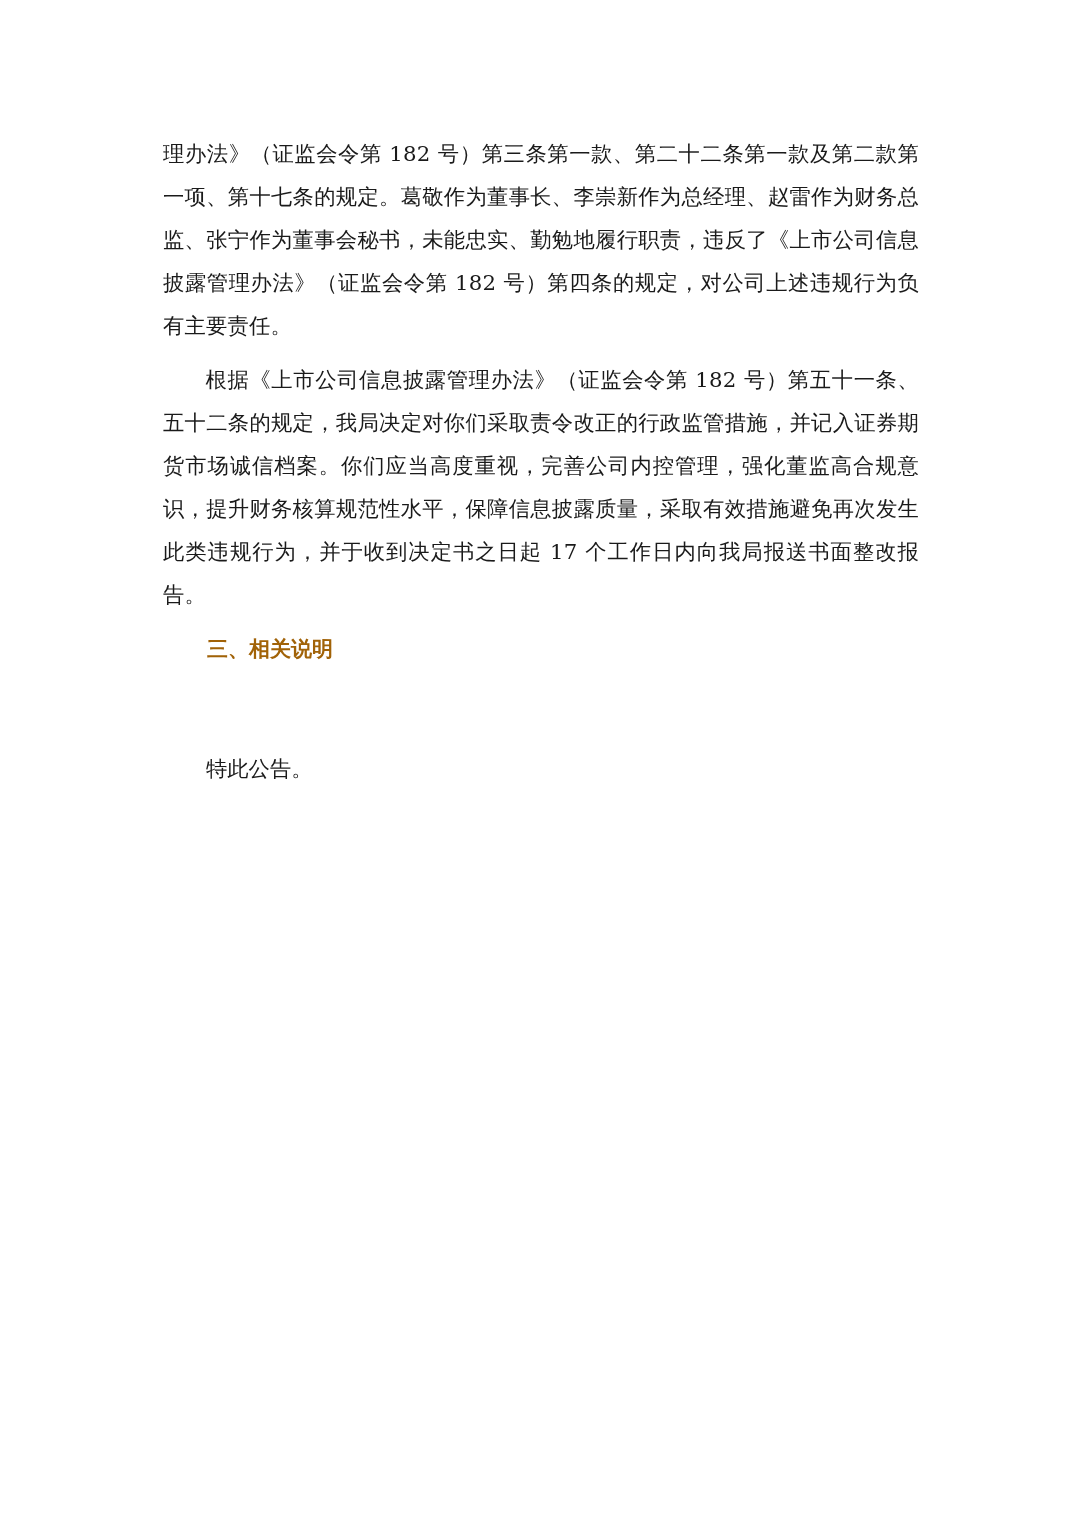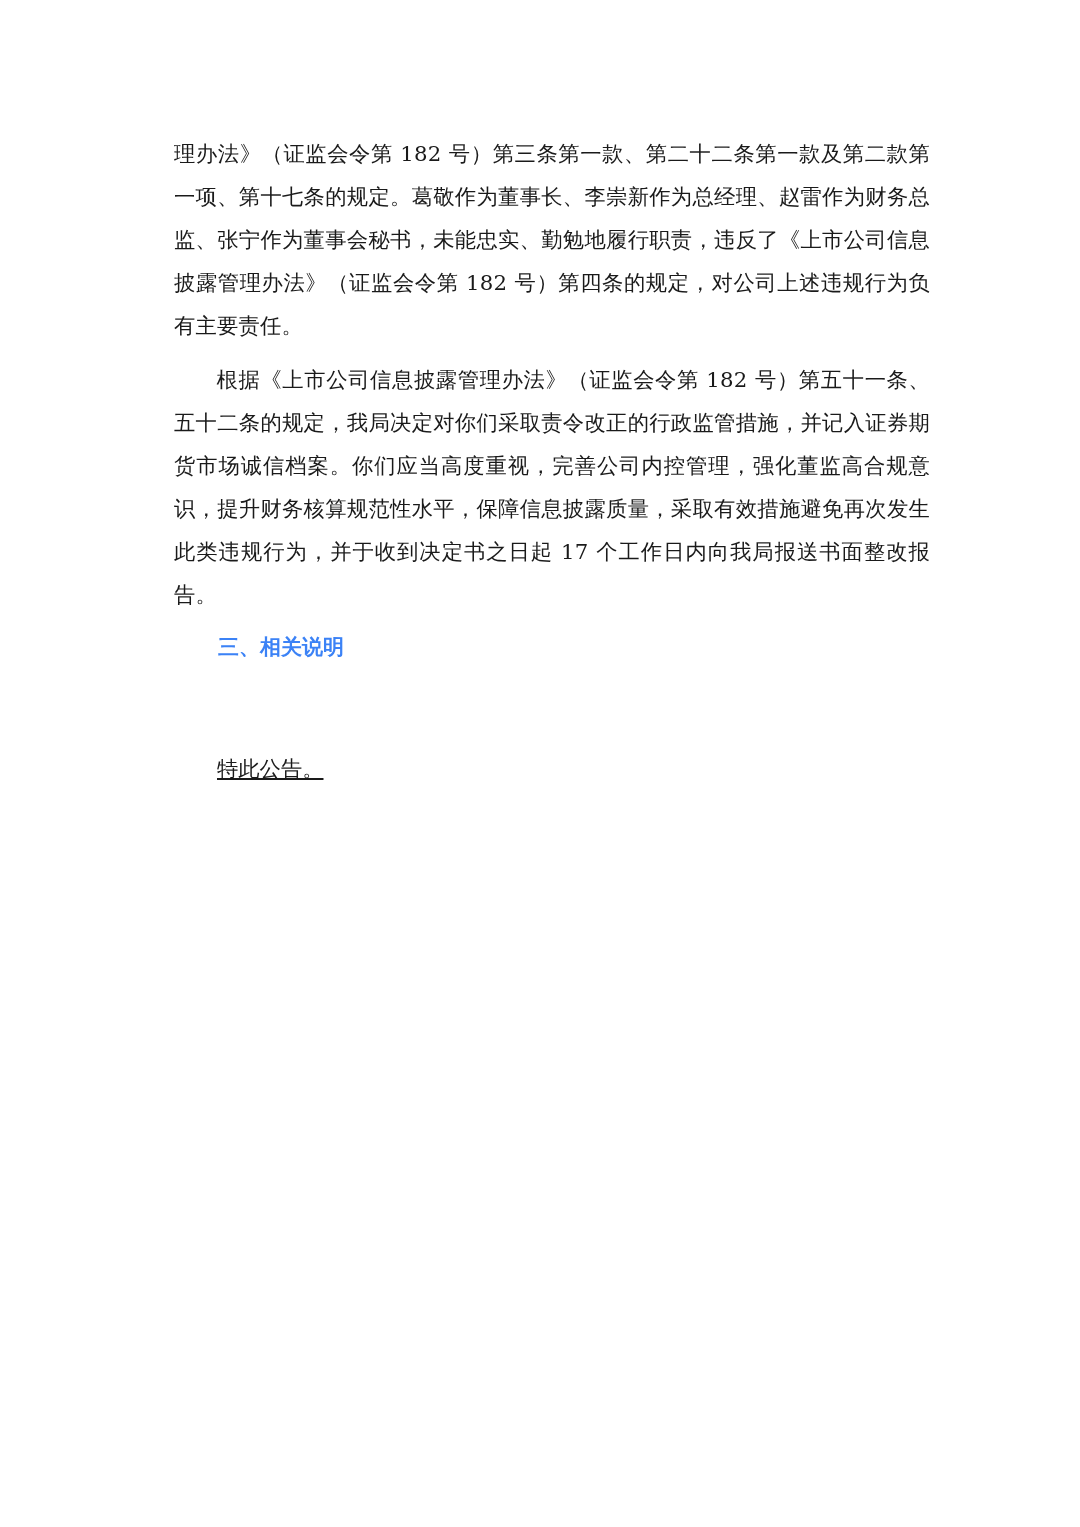--- a/index.html
+++ b/index.html
@@ -10,54 +10,53 @@
     body {
       width: 1080px;
       height: 1527px;
       position: relative;
       overflow: hidden;
       font-family: "DejaVu Serif", "Liberation Serif", serif;
       color: #1a1a1a;
     }
     .page {
       position: absolute;
-      left: 174px;
+      left: 163px;
       top: 132px;
       width: 756px;
     }
     .para {
       margin: 0;
       font-size: 21.3px;
       line-height: 43px;
       text-align: justify;
       text-align-last: left;
       letter-spacing: 0.2px;
       word-break: break-all;
     }
     .para.indent {
       text-indent: 2em;
     }
     .gap-sm { margin-top: 11px; }
     .heading {
       margin: 0;
       margin-top: 11px;
       padding-left: 44px;
-      font-family: Liberation Mono, monospace;
+      font-family: Liberation Sans, sans-serif;
       font-weight: bold;
       font-size: 21px;
       line-height: 43px;
-      color: #3b82f6;
+      color: #a16207;
     }
     .closing {
       margin: 0;
       margin-top: 77px;
       padding-left: 43px;
       font-size: 21.3px;
       line-height: 43px;
-      text-decoration: underline;
     }
   </style>
 </head>
 <body>
 
 <div class="page">
 
   <p class="para">理办法》（证监会令第 182 号）第三条第一款、第二十二条第一款及第二款第一项、第十七条的规定。葛敬作为董事长、李崇新作为总经理、赵雷作为财务总监、张宁作为董事会秘书，未能忠实、勤勉地履行职责，违反了《上市公司信息披露管理办法》（证监会令第 182 号）第四条的规定，对公司上述违规行为负有主要责任。</p>
 
   <p class="para indent gap-sm">根据《上市公司信息披露管理办法》（证监会令第 182 号）第五十一条、五十二条的规定，我局决定对你们采取责令改正的行政监管措施，并记入证券期货市场诚信档案。你们应当高度重视，完善公司内控管理，强化董监高合规意识，提升财务核算规范性水平，保障信息披露质量，采取有效措施避免再次发生此类违规行为，并于收到决定书之日起 17 个工作日内向我局报送书面整改报告。</p>

